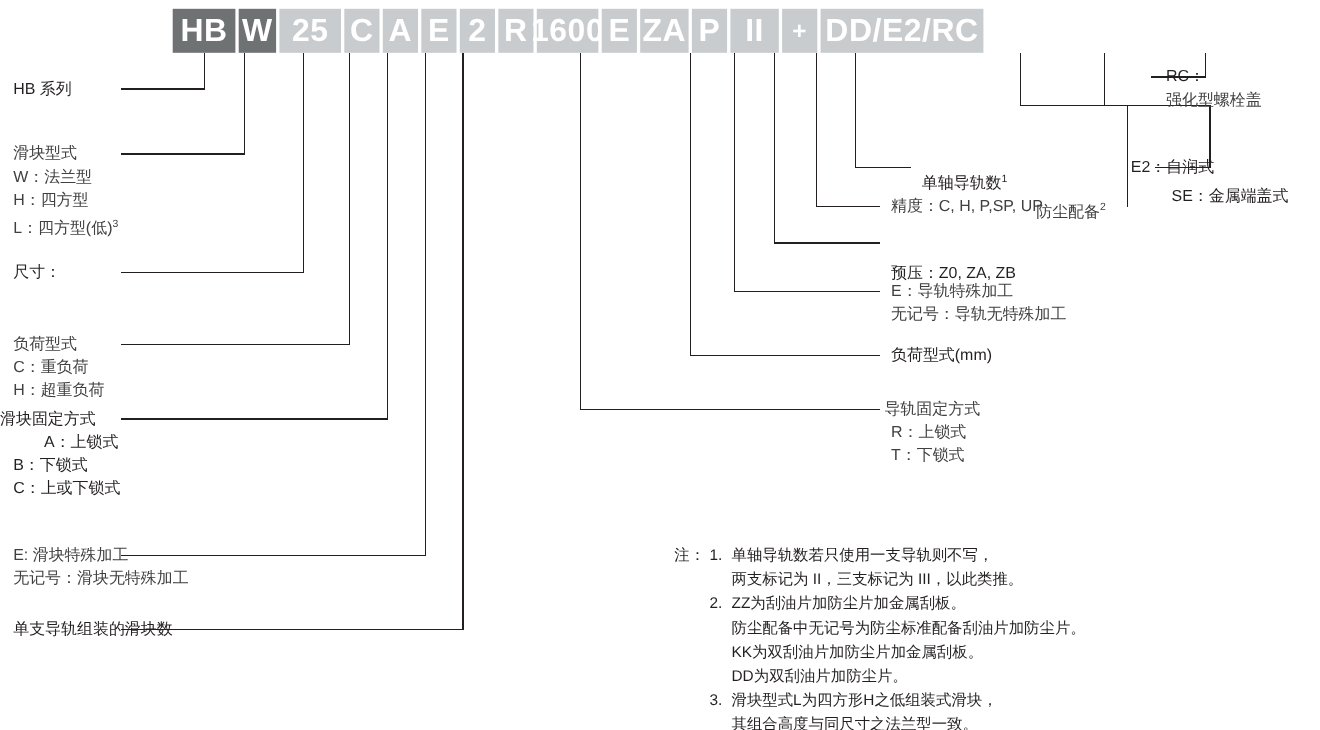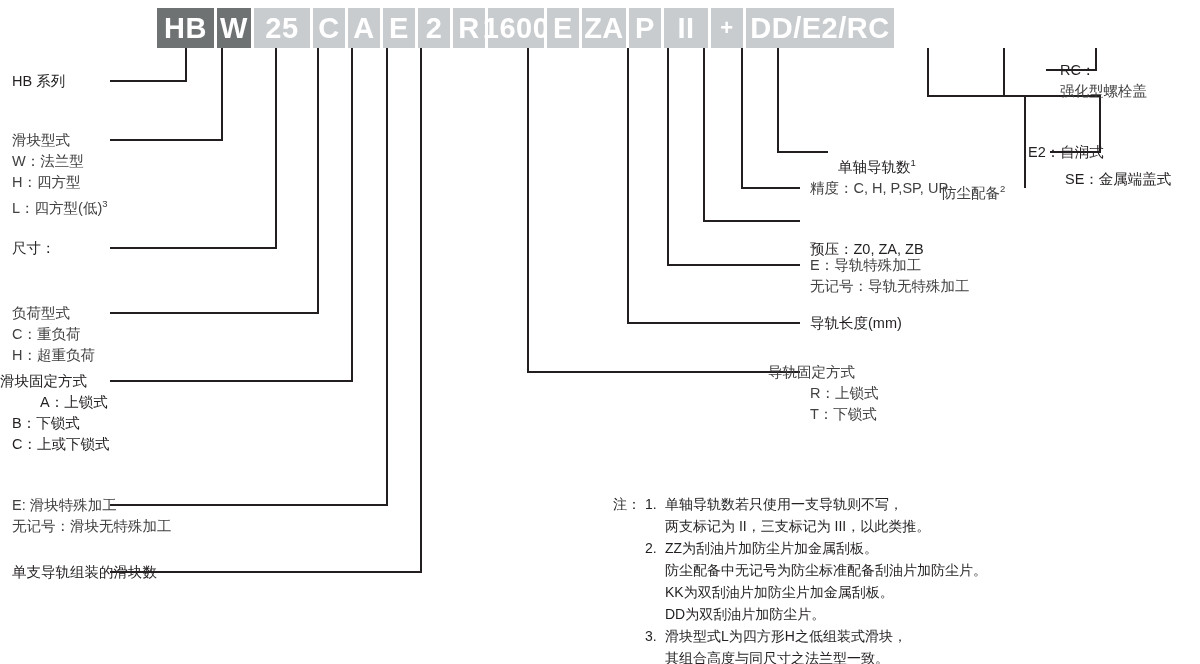--- a/index.html
+++ b/index.html
@@ -186,25 +186,25 @@
   <div class="lbl dark" style="left:0; top:371px;">滑块固定方式</div>
   <div class="lbl dark" style="left:12px; top:392px;margin-left:28px;">A：上锁式</div>
   <div class="lbl dark" style="left:12px; top:413px;">B：下锁式</div>
   <div class="lbl dark" style="left:12px; top:434px;">C：上或下锁式</div>
 
   <div class="lbl blue" style="left:12px; top:495px;">E: 滑块特殊加工</div>
   <div class="lbl blue" style="left:12px; top:516px;">无记号：滑块无特殊加工</div>
 
   <div class="lbl dark" style="left:12px; top:562px;">单支导轨组装的滑块数</div>
 
-  <div class="lbl blue" style="left:768px; top:362px;">导轨固定方式</div>
+  <div class="lbl blue" style="left:804px; top:362px;">导轨固定方式</div>
   <div class="lbl blue" style="left:810px; top:383px;">R：上锁式</div>
   <div class="lbl blue" style="left:810px; top:404px;">T：下锁式</div>
 
-  <div class="lbl dark" style="left:810px; top:313px;">导轨长度(mm)</div>
+  <div class="lbl dark" style="left:810px; top:313px;">负荷型式(mm)</div>
 
   <div class="lbl blue" style="left:810px; top:255px;">E：导轨特殊加工</div>
   <div class="lbl blue" style="left:810px; top:276px;">无记号：导轨无特殊加工</div>
 
   <div class="lbl dark" style="left:810px; top:211px;margin-top:28px;">预压：Z0, ZA, ZB</div>
 
   <div class="lbl blue" style="left:810px; top:178px;">精度：C, H, P,SP, UP</div>
 
   <div class="lbl dark" style="left:838px; top:152px;">
     <span>单轴导轨数</span><span class="sup">1</span>

